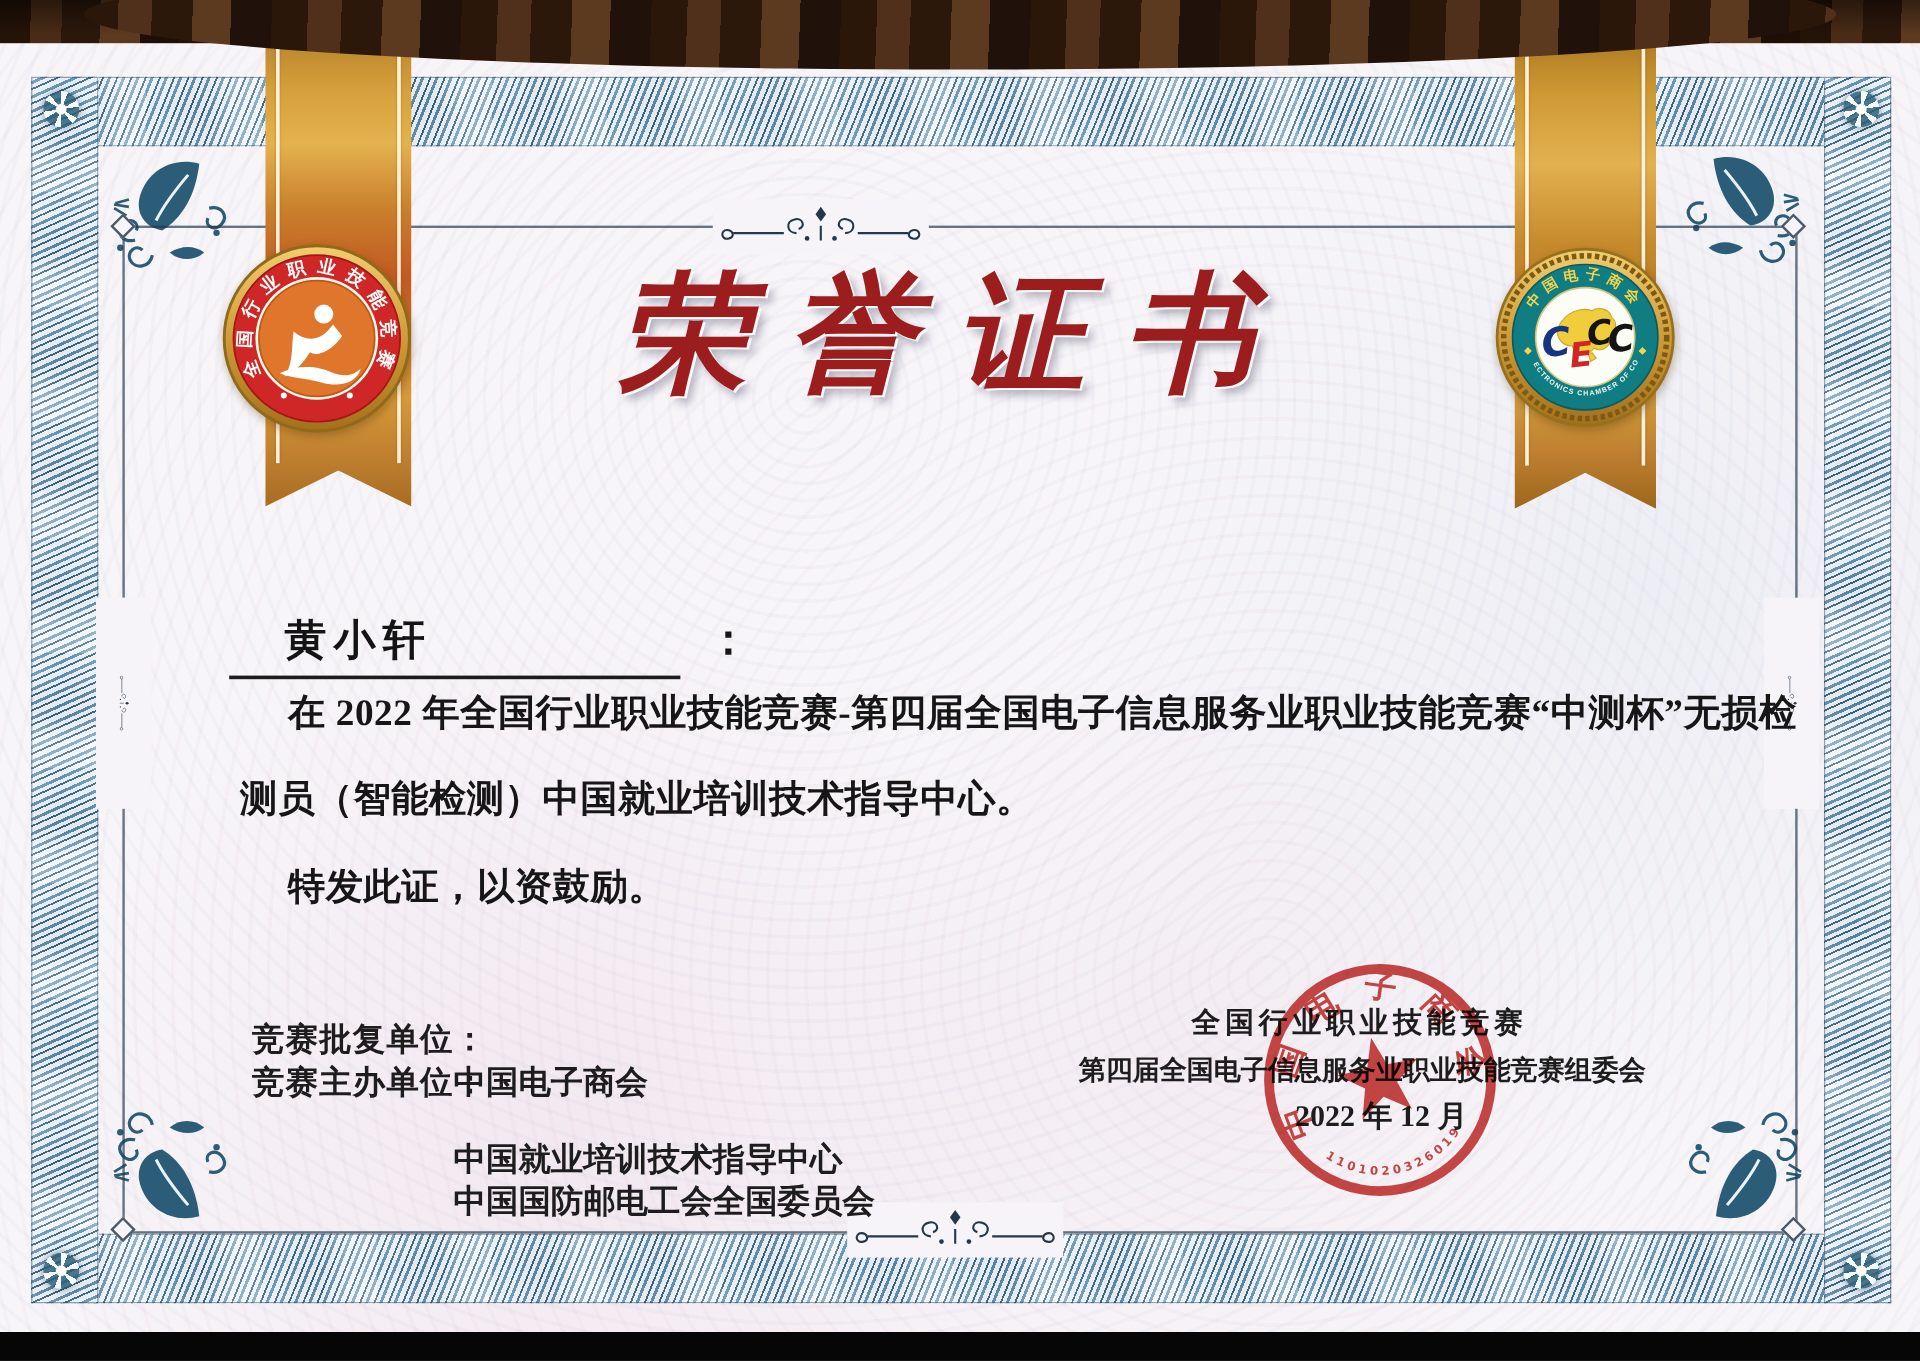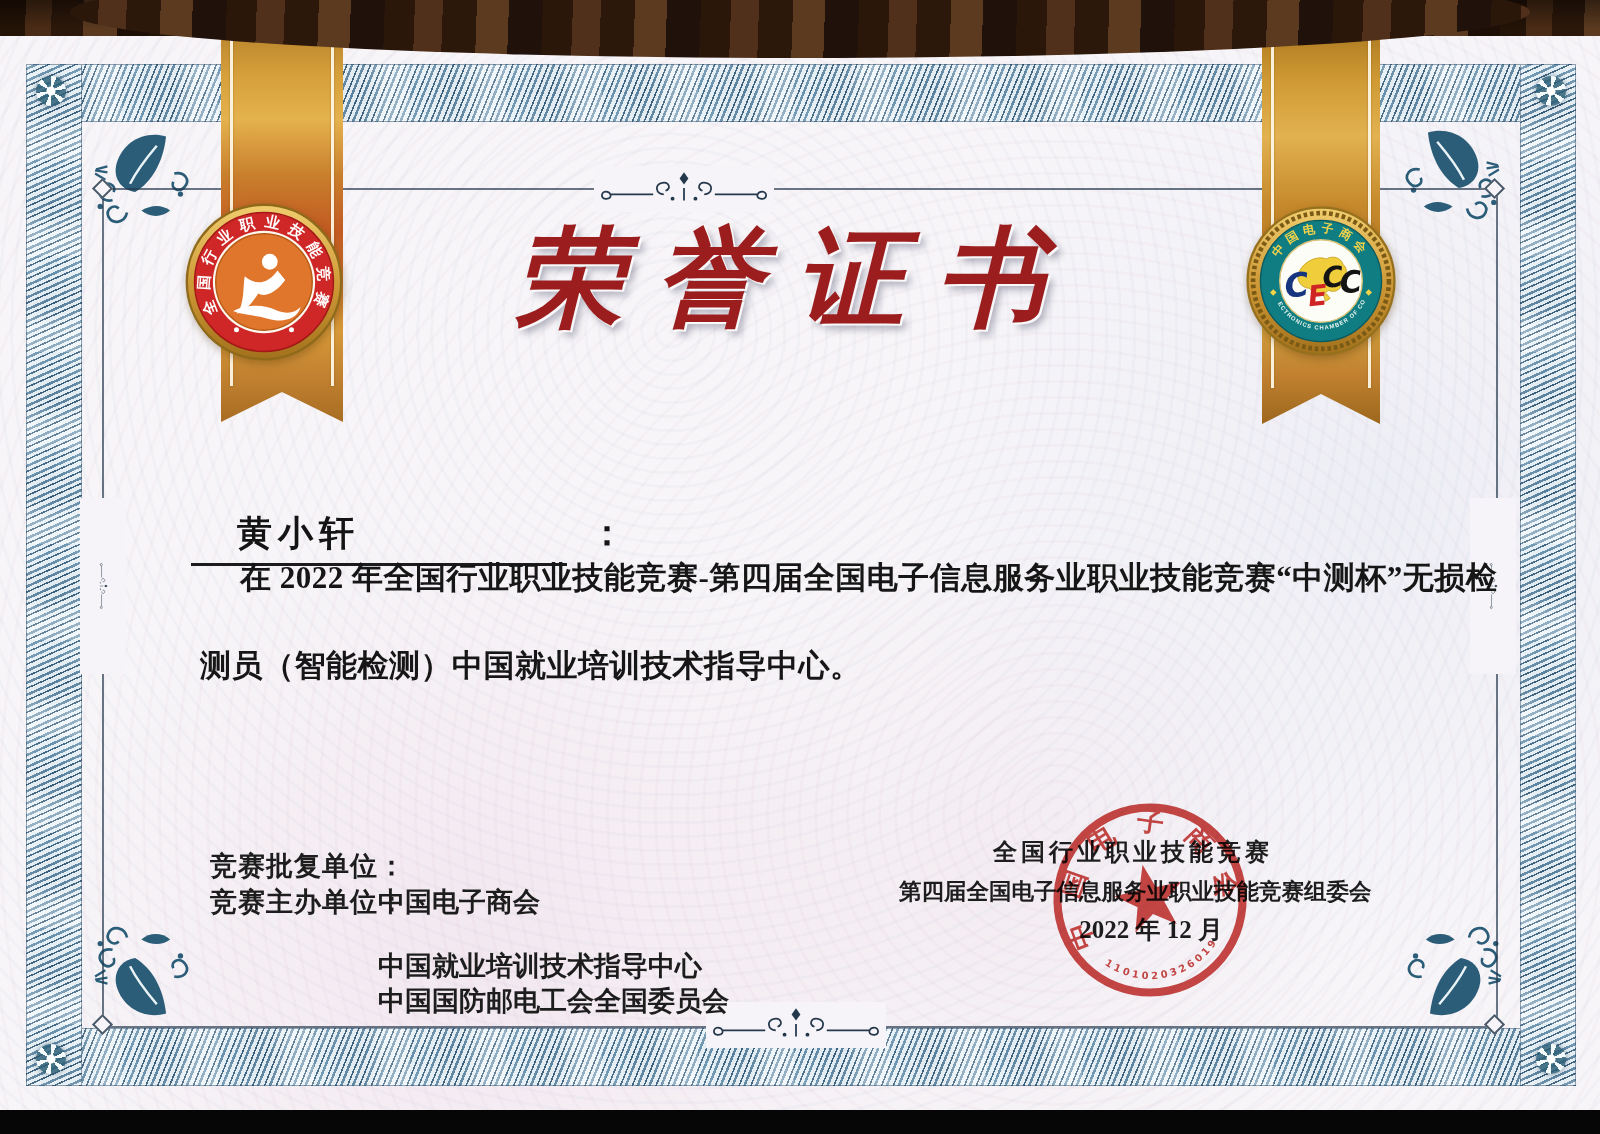--- a/index.html
+++ b/index.html
@@ -92,21 +92,21 @@
     text-align:center;font-size:108px;font-weight:bold;letter-spacing:.30em;
     color:#9b1d1d;
     text-shadow:2px 2px 0 rgba(255,255,255,.9),5px 6px 7px rgba(70,70,100,.38);
     white-space:nowrap;
     font-style:italic;
   }
   .name-row{position:absolute;left:195px;top:458px;z-index:2;font-size:35px;font-weight:bold;color:#141414;margin-top:27px;}
   .name-line{display:inline-block;width:330px;border-bottom:3px solid #1c1c1c;padding:0 0 6px 46px;letter-spacing:6px;}
   .name-colon{display:inline-block;margin-left:22px;font-size:36px;}
   .body-line{position:absolute;z-index:2;font-size:31px;font-weight:600;color:#161616;white-space:nowrap;letter-spacing:.5px;}
-  .bl1{left:244px;top:533px;text-align:center;}
+  .bl1{left:244px;top:549px;text-align:center;}
   .bl2{left:204px;top:621px;}
   .bl3{left:244px;top:694px;}
   .fl-row{position:absolute;left:214px;z-index:2;font-size:27px;font-weight:600;color:#1d1d1d;display:flex;white-space:nowrap;}
   .fl-label{width:168px;letter-spacing:1px;}
   .fl-indent{position:absolute;left:382px;z-index:2;font-size:27px;font-weight:600;color:#1d1d1d;white-space:nowrap;margin-top:28px;}
   .fr1{position:absolute;left:957px;top:812px;width:360px;z-index:2;text-align:center;
     font-size:24px;font-weight:600;color:#1d1d1d;letter-spacing:4px;white-space:nowrap;}
   .fr2{position:absolute;left:903px;top:852px;z-index:2;font-size:22.5px;font-weight:600;color:#1d1d1d;white-space:nowrap;}
   .fr-date{position:absolute;left:1020px;top:889px;width:270px;z-index:2;text-align:center;
     font-size:25px;font-weight:600;color:#1d1d1d;white-space:nowrap;}
@@ -317,20 +317,21 @@
     </svg>
 
     <div class="title">荣誉证书</div>
 
     <div class="name-row">
       <span class="name-line">黄小轩</span><span class="name-colon">：</span>
     </div>
 
     <div class="body-line bl1">在 2022 年全国行业职业技能竞赛-第四届全国电子信息服务业职业技能竞赛“中测杯”无损检</div>
     <div class="body-line bl2">测员（智能检测）中国就业培训技术指导中心。</div>
+    <div class="body-line bl3">特发此证，以资鼓励。</div>
 
     <div class="fl-row" style="top:824px">
       <span class="fl-label">竞赛批复单位：</span>
     </div>
     <div class="fl-row" style="top:860px">
       <span class="fl-label">竞赛主办单位：</span>
       <span>中国电子商会</span>
     </div>
     <div class="fl-indent" style="top:896px">中国就业培训技术指导中心</div>
     <div class="fl-indent" style="top:931px">中国国防邮电工会全国委员会</div>

